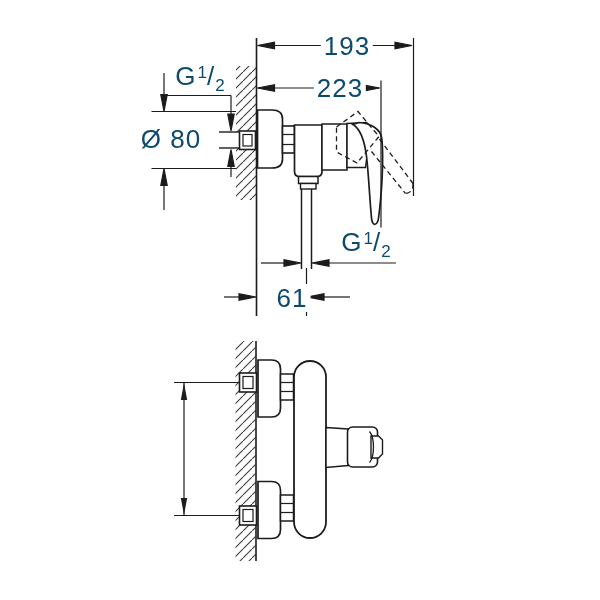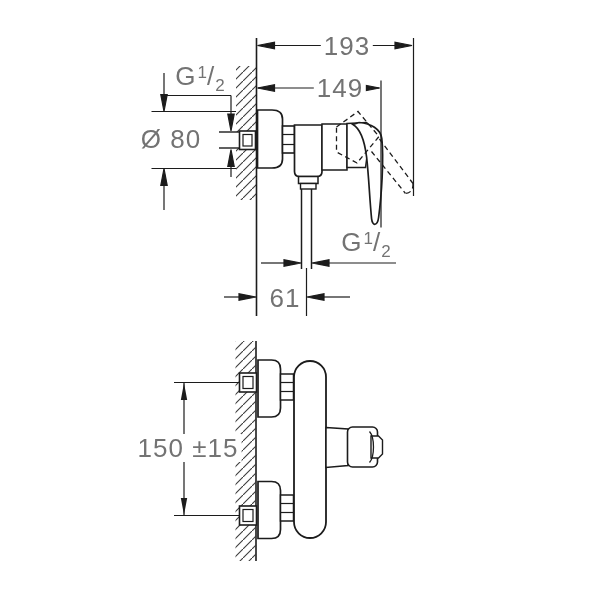--- a/index.html
+++ b/index.html
@@ -3,21 +3,21 @@
 <meta charset="utf-8">
 <style>
   html,body { margin:0; padding:0; background:#fff; }
   #canvas {
     position:relative; width:600px; height:600px; background:#ffffff;
     font-family:"Liberation Sans", sans-serif; overflow:hidden;
   }
   #drawing-svg { position:absolute; left:0; top:0; }
   .lbl {
     position:absolute; transform:translate(-50%,-50%);
-    background:#ffffff; color:#737373;
+    background:#ffffff; color:#0c4a6e;
     font-family:"Liberation Sans", sans-serif;
     font-size:26px; line-height:1; padding:1px 3px;
     white-space:nowrap; letter-spacing:1px; text-align:center;
   }
   .lbl sup { font-size:17px; vertical-align:7px; letter-spacing:0; }
   .lbl sub { font-size:17px; vertical-align:-6px; letter-spacing:0; }
   .lbl .gpfx { letter-spacing:2px; }
 </style>
 </head>
 <body>
@@ -133,29 +133,28 @@
       <path stroke-width="1.3" d="M369.5,431.5 C374.8,437.5 374.8,456.5 369.5,462.5"></path>
 
       <line x1="184" y1="382.5" x2="184" y2="515.5" stroke-width="1.2"></line>
       <polygon fill="#1c1c1c" stroke="none" points="184,383 180.8,400 187.2,400"></polygon>
       <polygon fill="#1c1c1c" stroke="none" points="184,515 180.8,498 187.2,498"></polygon>
     </g>
   </svg>
 
   <div class="lbl" style="left:347px; top:46px;">193</div>
 
-  <div class="lbl" style="left:340px; top:88px;">149</div>
+  <div class="lbl" style="left:340px; top:88px;">223</div>
 
   <div class="lbl" style="left:200px; top:78px;">
     <span class="gpfx">G</span><sup>1</sup><span>/</span><sub>2</sub>
   </div>
 
   <div class="lbl" style="left:171px; top:139px;">Ø 80</div>
 
   <div class="lbl" style="left:366px; top:244px;">
     <span class="gpfx">G</span><sup>1</sup><span>/</span><sub>2</sub>
   </div>
 
-  <div class="lbl" style="left:285px; top:298px;">61</div>
+  <div class="lbl" style="left:292px; top:298px;">61</div>
 
-  <div class="lbl" style="left:188px; top:448px;">150 ±15</div>
 
 </div>
 
 </body></html>

